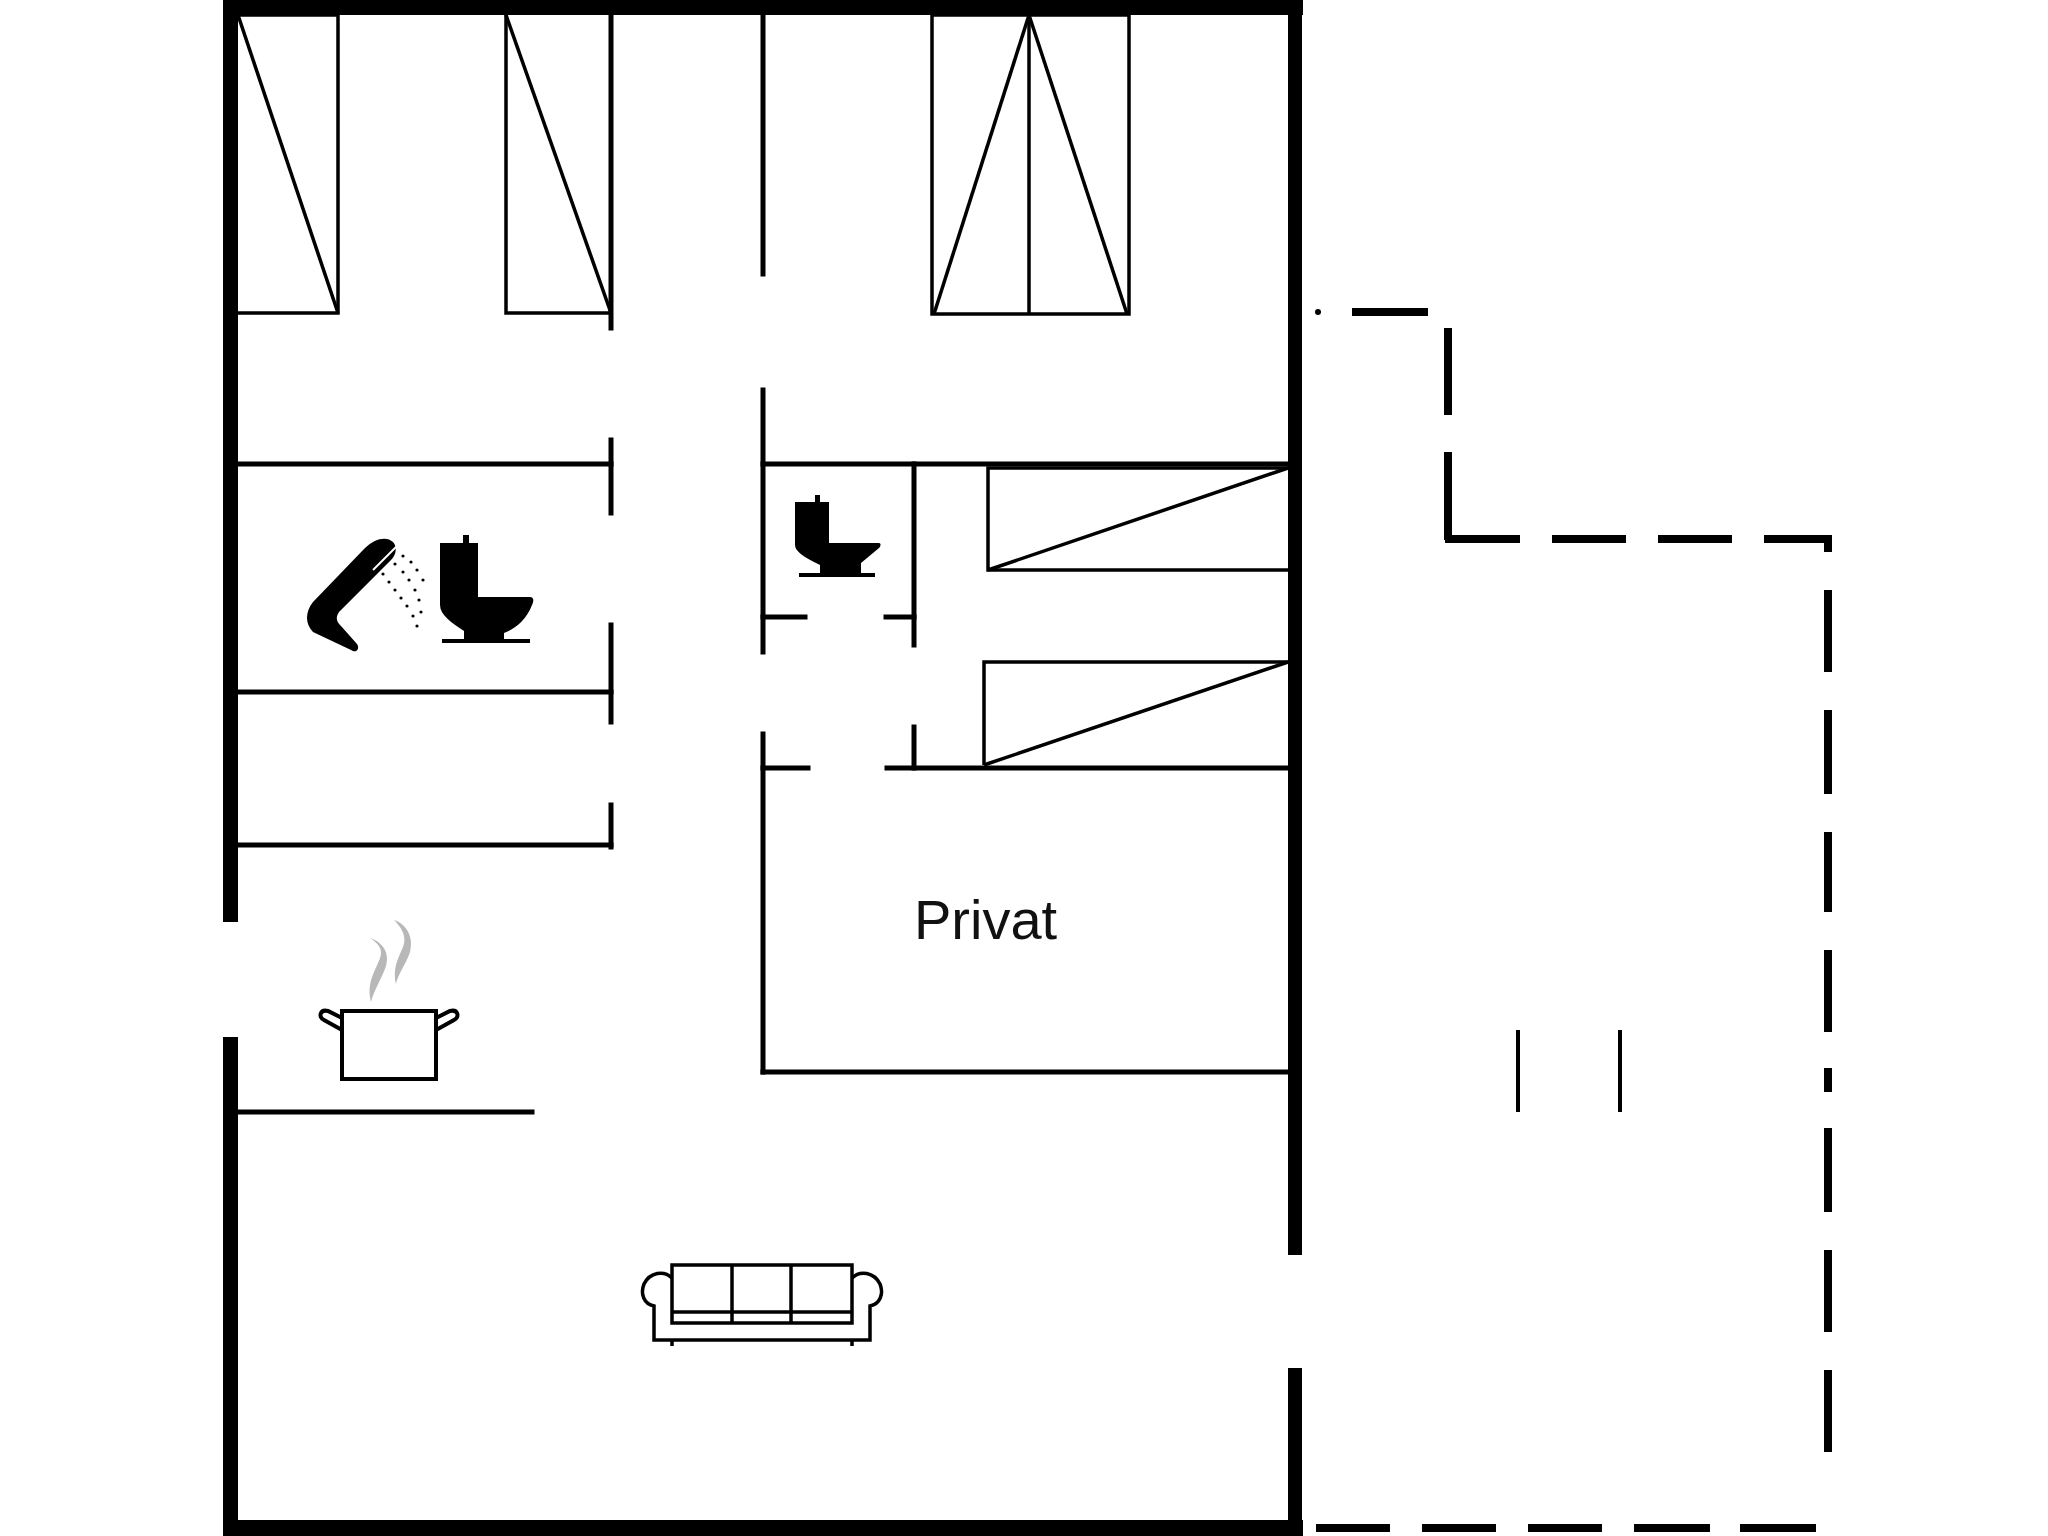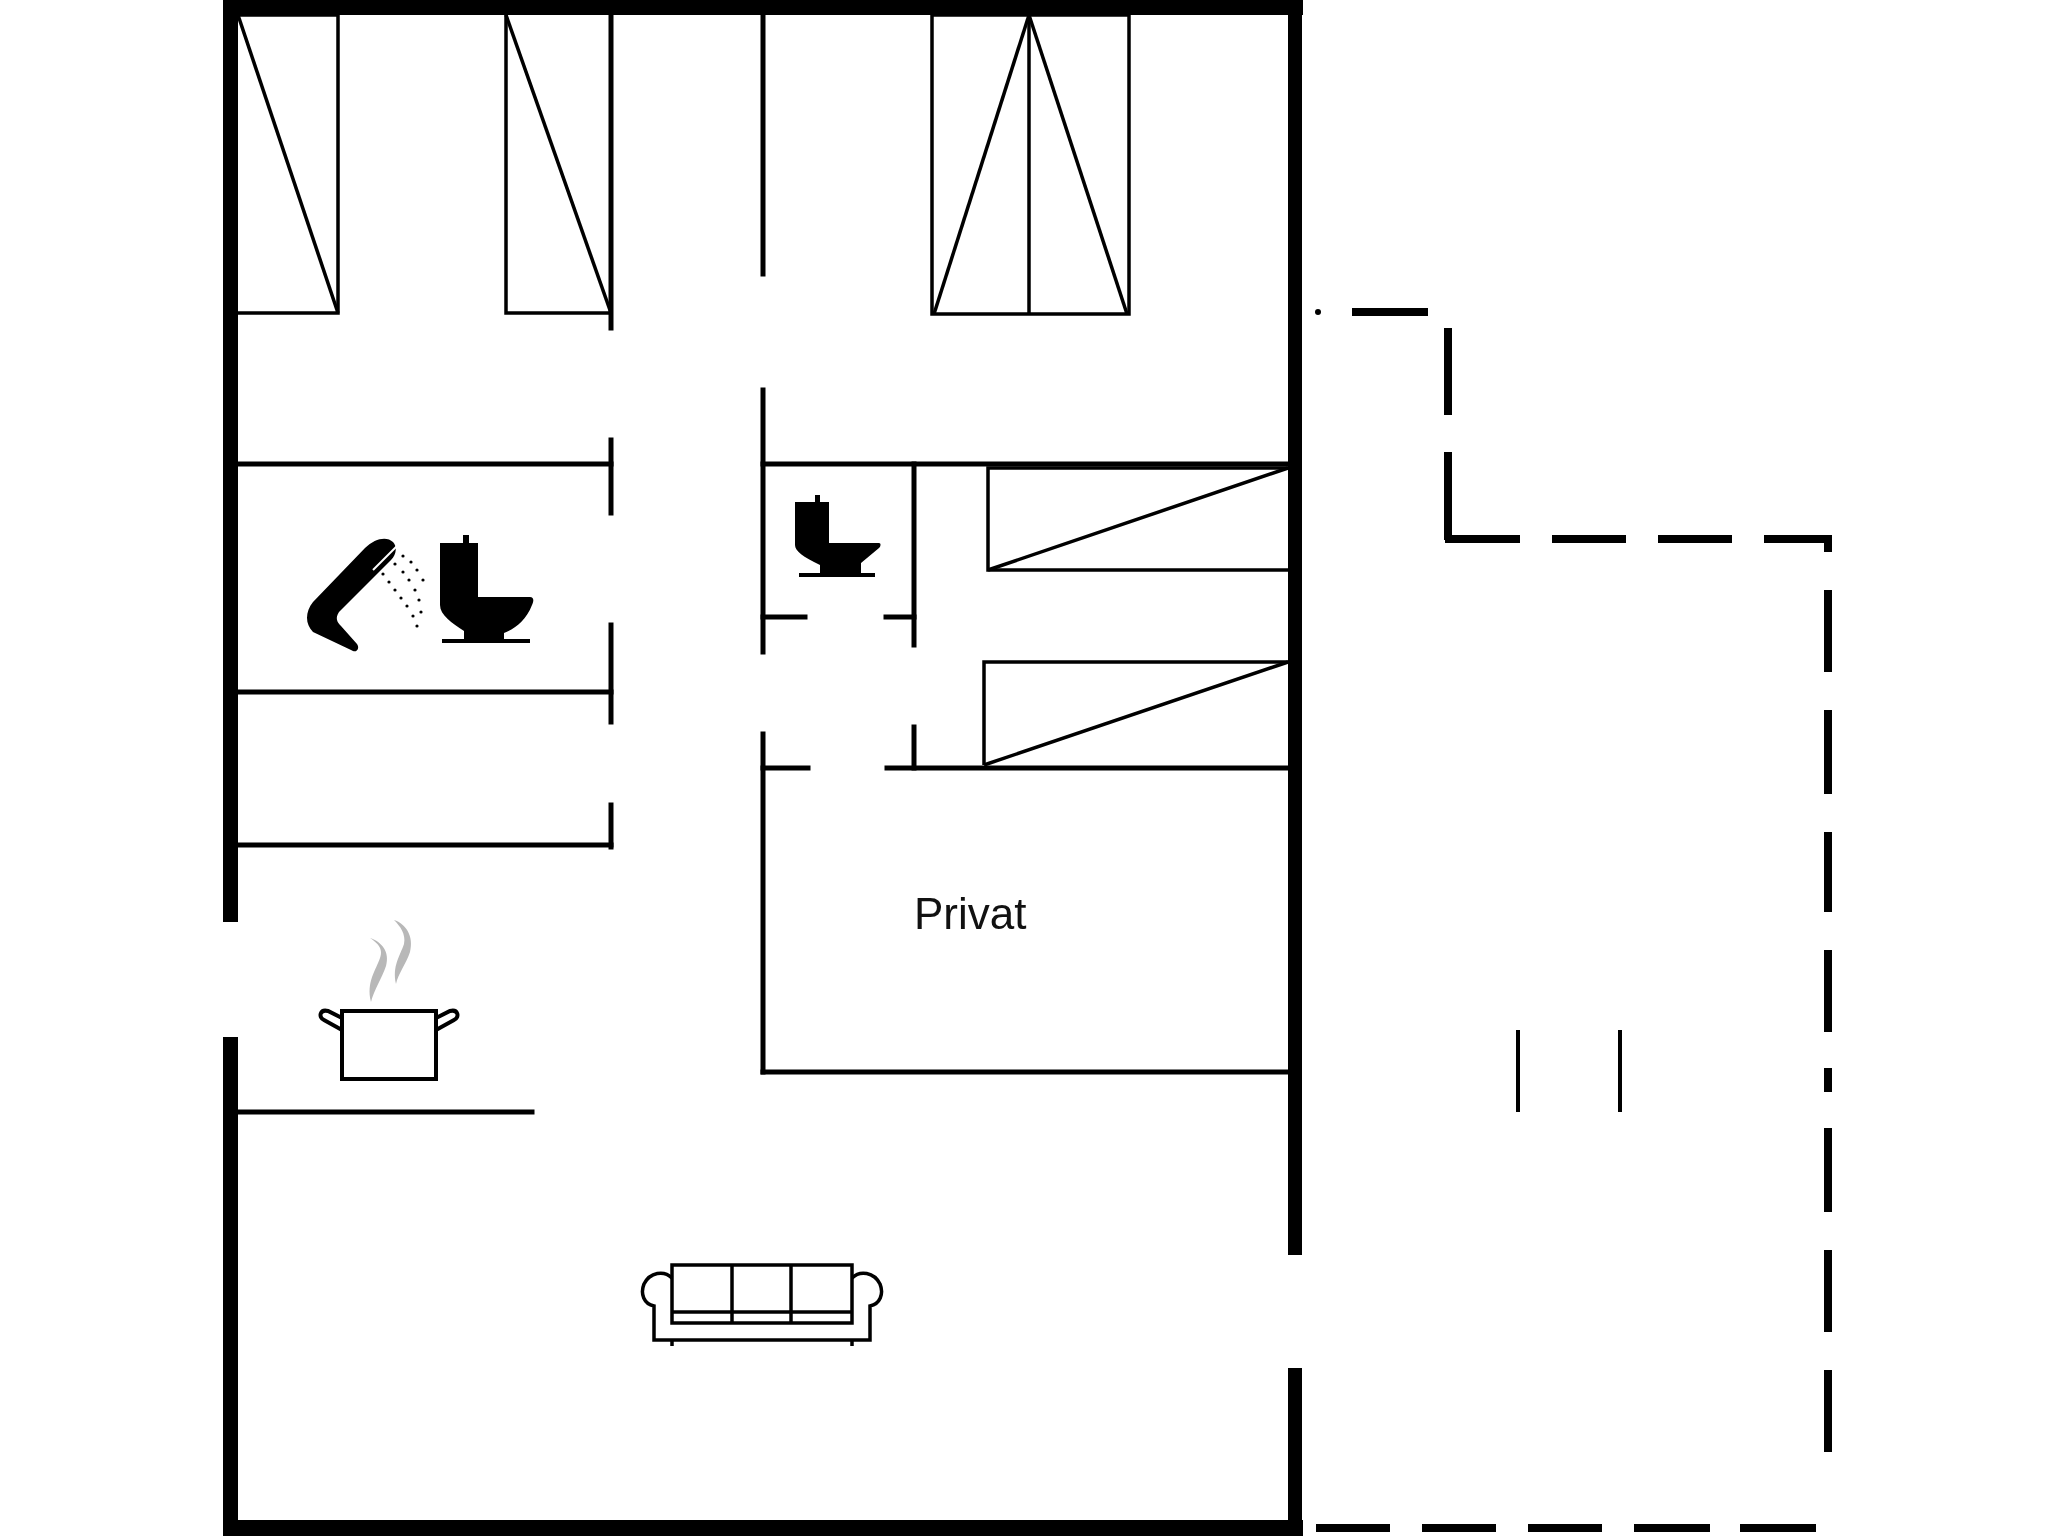--- a/index.html
+++ b/index.html
@@ -1,21 +1,21 @@
 <!DOCTYPE html>
 <html><head>
   <meta charset="utf-8">
   <style>
     html, body { margin: 0; padding: 0; background: #ffffff; }
     body { width: 2048px; height: 1536px; overflow: hidden; position: relative; font-family: "Liberation Sans", sans-serif; }
     #plan { position: absolute; left: 0; top: 0; width: 2048px; height: 1536px; }
     .room-label {
       position: absolute;
       font-family: "Liberation Sans", sans-serif;
-      font-size: 44px;
+      font-size: 56px;
       color: #111111;
       line-height: 1;
       white-space: nowrap;
     }
   </style>
 </head>
 <body>
 
 <svg id="plan" viewBox="0 0 2048 1536" xmlns="http://www.w3.org/2000/svg">
   <rect x="0" y="0" width="2048" height="1536" fill="#ffffff"></rect>

